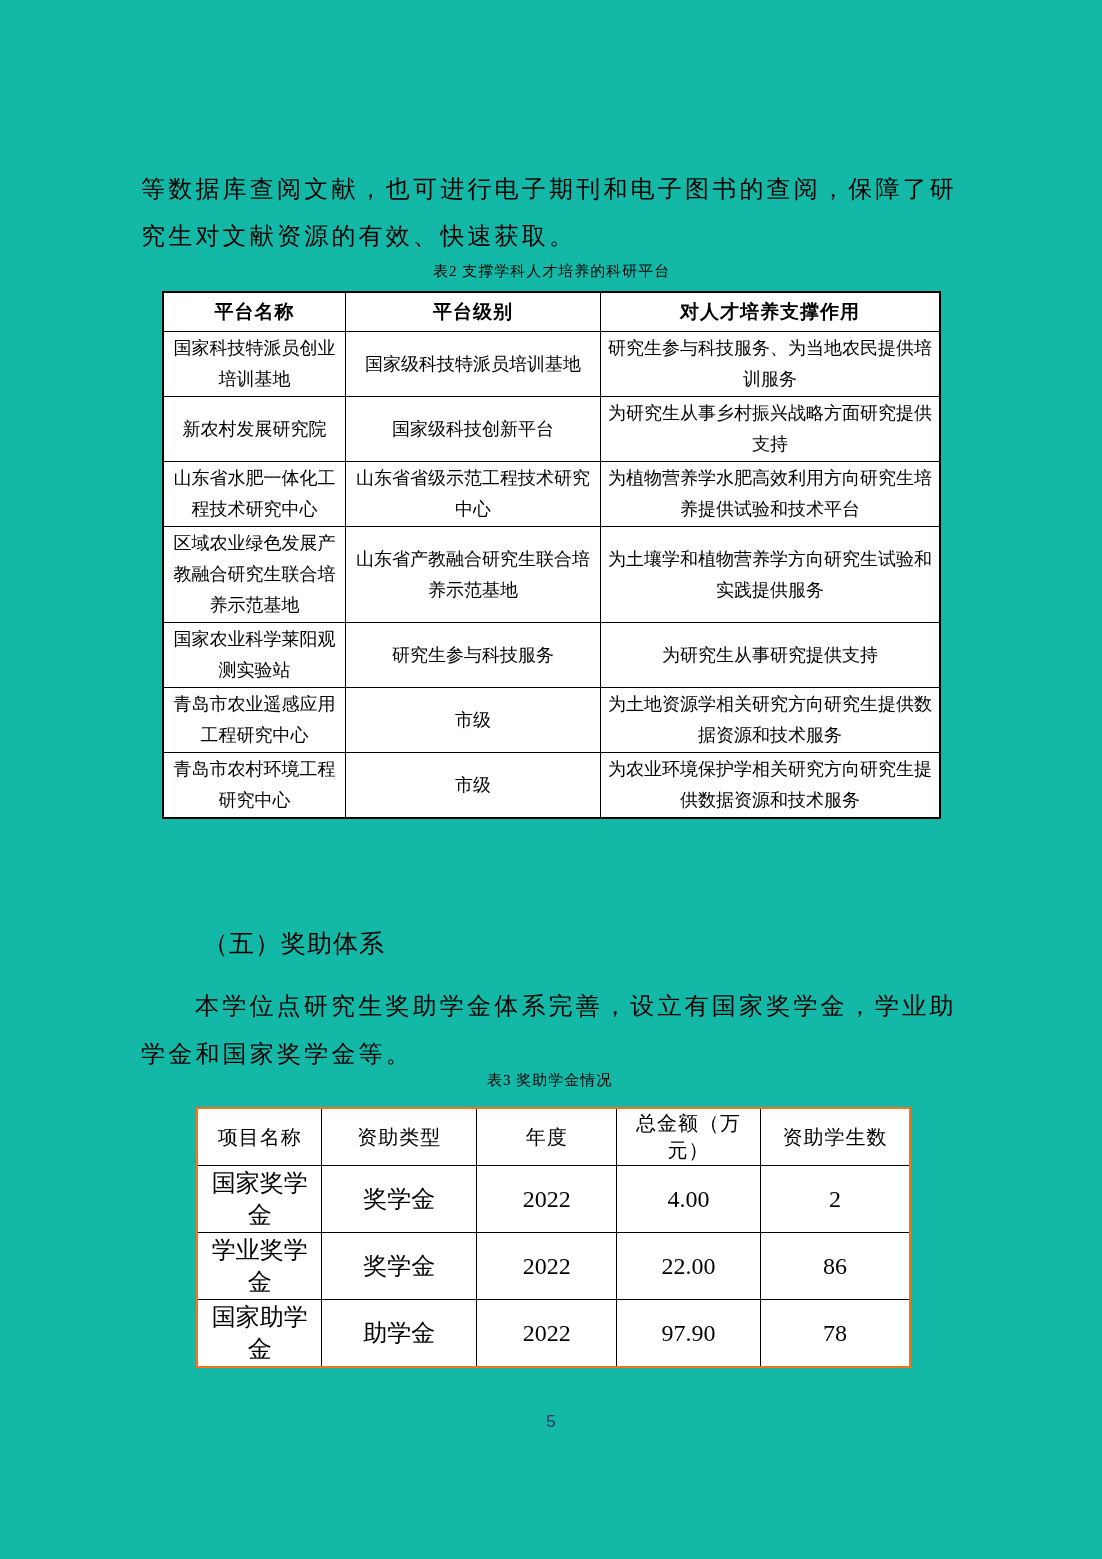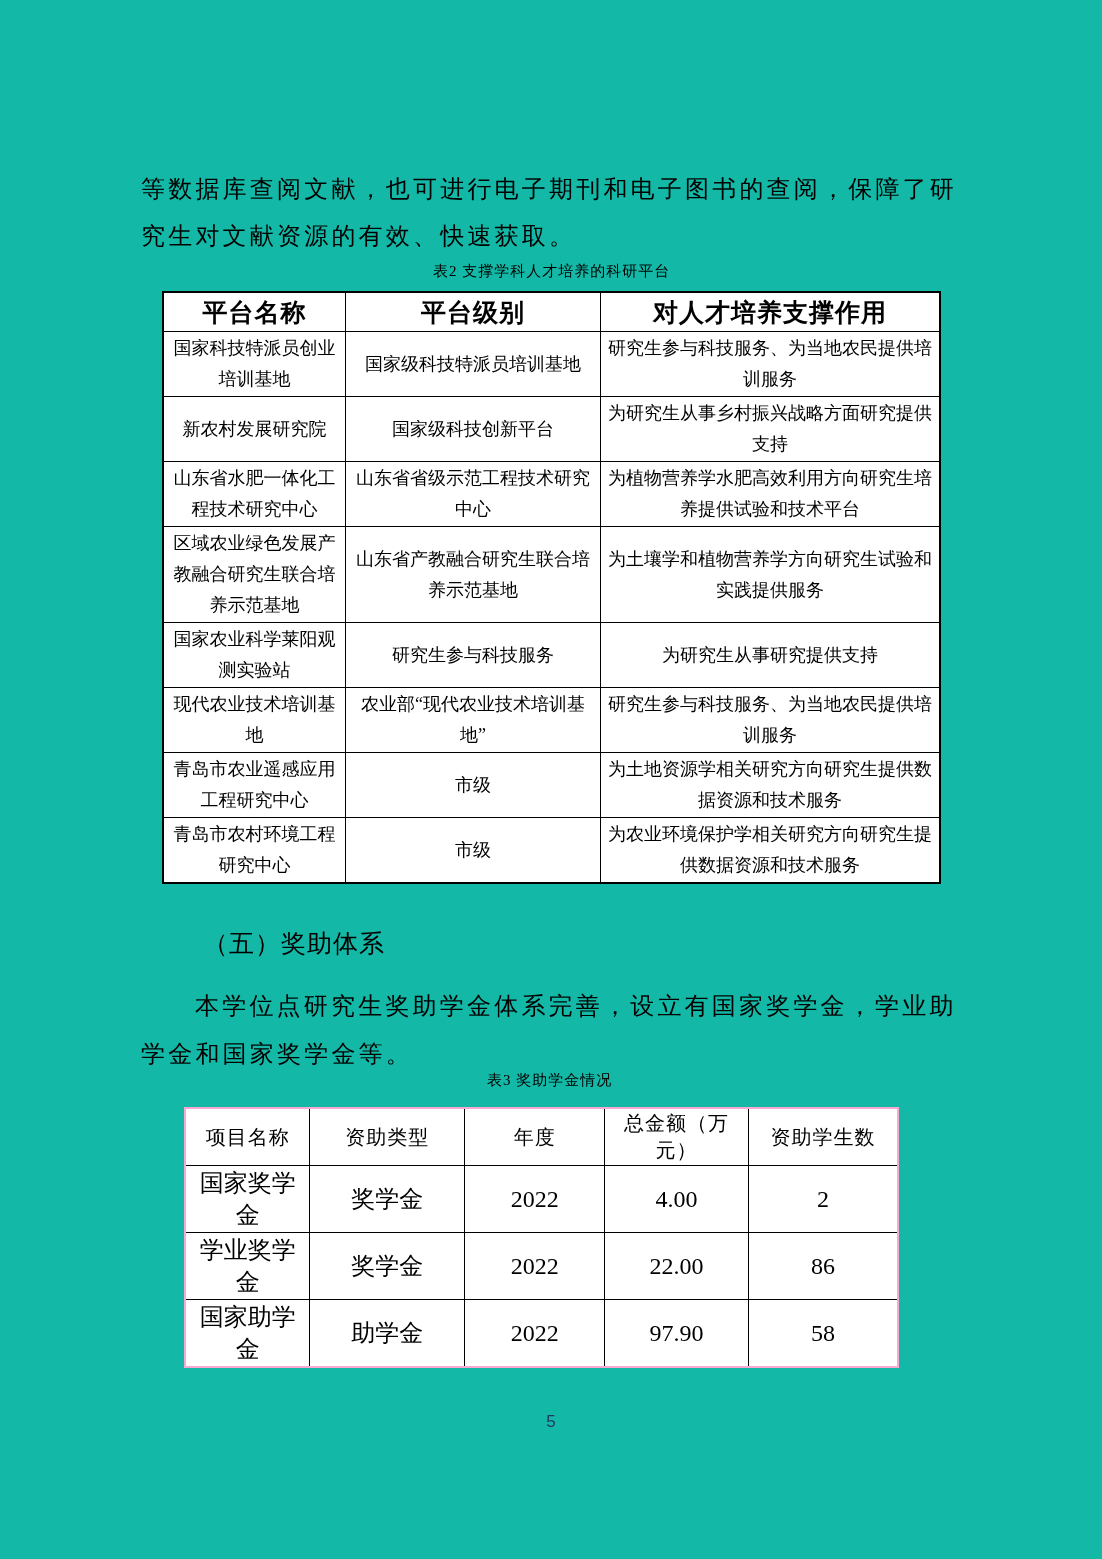--- a/index.html
+++ b/index.html
@@ -42,29 +42,29 @@
     font-weight: normal;
     letter-spacing: 1px;
   }
   table {
     position: absolute;
     border-collapse: collapse;
     table-layout: fixed;
     background: #fff;
   }
   table.t2 { left: 162px; top: 291px; width: 779px; border: 2px solid #000; }
-  table.t3 { left: 184px; top: 1107px; width: 715px; border: 2px solid #f9a8d4; }
+  table.t3 { left: 196px; top: 1107px; width: 715px; border: 2px solid #f97316; }
   th, td {
     border: 1px solid #000;
     text-align: center;
     vertical-align: middle;
     padding: 1px 3px;
     overflow: hidden;
   }
-  .t2 th { font-size: 25px; font-weight: bold; height: 36px; letter-spacing: 1px; }
+  .t2 th { font-size: 19px; font-weight: bold; height: 36px; letter-spacing: 1px; }
   .t2 td { font-size: 18px; line-height: 31px; }
   .t2 tr.h2 td { height: 60px; }
   .t2 tr.h3 td { height: 92px; }
   .t3 th { font-size: 20px; font-weight: normal; height: 40px; letter-spacing: 1px; }
   .t3 td { font-size: 24px; height: 45px; }
   .page-number {
     position: absolute;
     left: 0;
     top: 1412px;
     width: 100%;
@@ -117,25 +117,20 @@
         <td>区域农业绿色发展产教融合研究生联合培养示范基地</td>
         <td>山东省产教融合研究生联合培养示范基地</td>
         <td>为土壤学和植物营养学方向研究生试验和实践提供服务</td>
       </tr>
       <tr class="h2">
         <td>国家农业科学莱阳观测实验站</td>
         <td>研究生参与科技服务</td>
         <td>为研究生从事研究提供支持</td>
       </tr>
       <tr class="h2">
-        <td>现代农业技术培训基地</td>
-        <td>农业部“现代农业技术培训基地”</td>
-        <td>研究生参与科技服务、为当地农民提供培训服务</td>
-      </tr>
-      <tr class="h2">
         <td>青岛市农业遥感应用工程研究中心</td>
         <td>市级</td>
         <td>为土地资源学相关研究方向研究生提供数据资源和技术服务</td>
       </tr>
       <tr class="h2">
         <td>青岛市农村环境工程研究中心</td>
         <td>市级</td>
         <td>为农业环境保护学相关研究方向研究生提供数据资源和技术服务</td>
       </tr>
     </tbody>
@@ -178,20 +173,20 @@
         <td>奖学金</td>
         <td>2022</td>
         <td>22.00</td>
         <td>86</td>
       </tr>
       <tr>
         <td>国家助学金</td>
         <td>助学金</td>
         <td>2022</td>
         <td>97.90</td>
-        <td>58</td>
+        <td>78</td>
       </tr>
     </tbody>
   </table>
 
   <div class="page-number">5</div>
 
 </div>
 
 </body></html>

